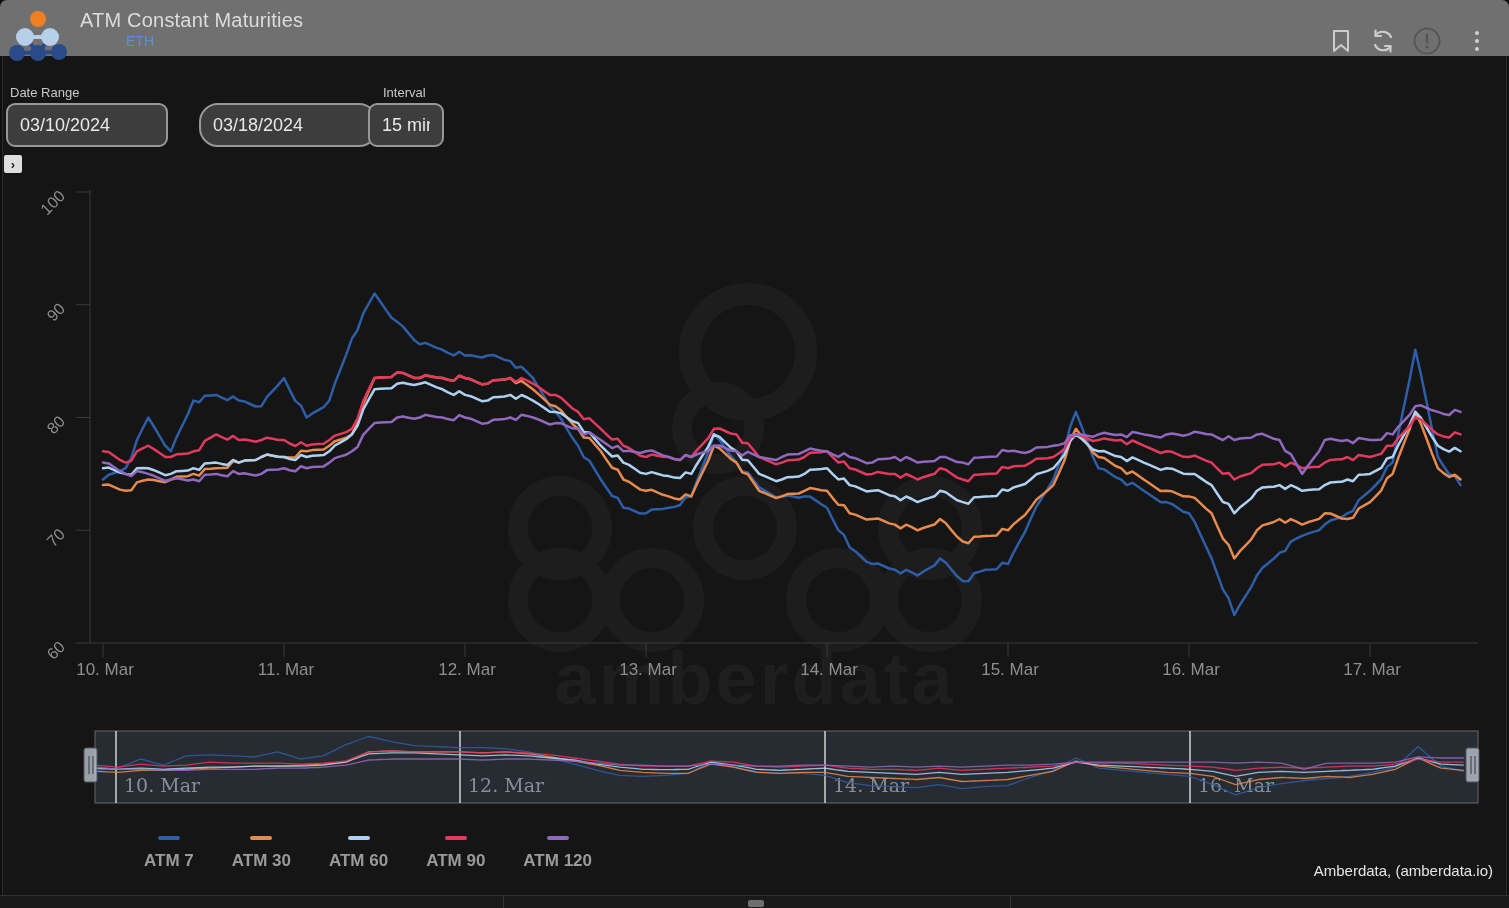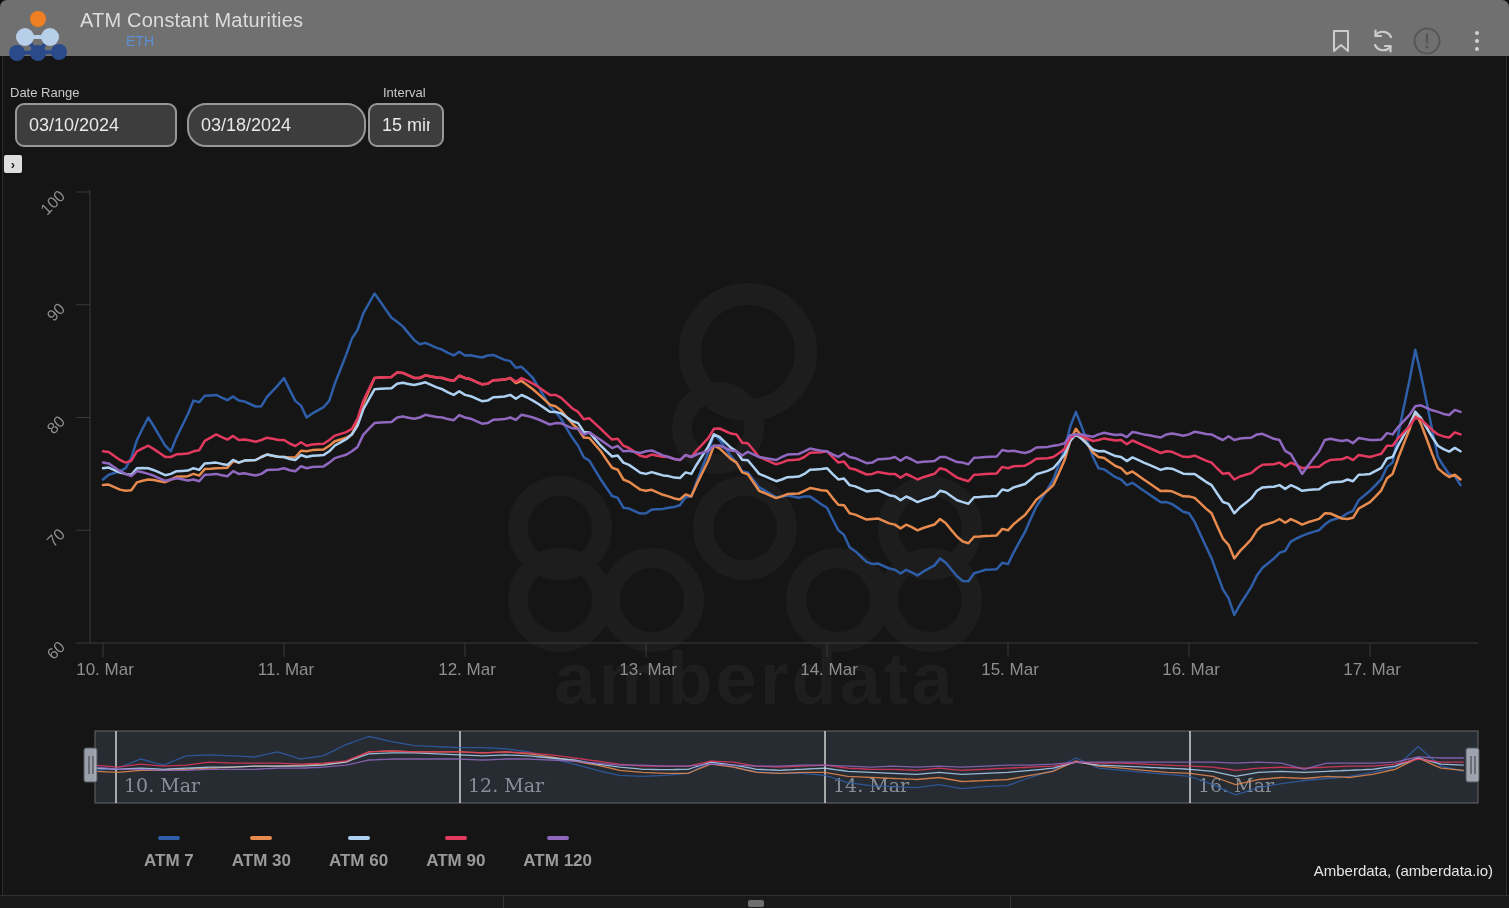--- a/index.html
+++ b/index.html
@@ -22,22 +22,22 @@
   .kebab { display:flex; flex-direction:column; gap:4px; }
   .kebab i { width:4px; height:4px; border-radius:50%; background:#d2d2d2; }
   
   .ctl-label { position:absolute; font-size:13px; font-weight:normal; color:#c9c9c9; z-index:4; }
   #lbl-daterange { left:10px; top:85px; }
   #lbl-interval  { left:368px; top:85px;margin-left:15px; }
   .ctl-input { position:absolute; top:103px; height:44px; background:#3d3d3d;
                border:2px solid #979797; border-radius:9px; color:#e8e8e8;
                font-size:18px; font-family:"Liberation Sans",sans-serif;
                padding:0 12px; z-index:4; }
-  #date-from { left:15px;  width:162px; }
-  #date-to   { left:187px; width:179px;border-radius:19px; }
+  #date-from { left:6px;  width:162px; }
+  #date-to   { left:199px; width:179px;border-radius:19px; }
   #interval  { left:368px; width:76px; }
   #expander { position:absolute; left:4px; top:155px; width:18px; height:18px;
               background:#dedede; border-radius:2px; color:#1b1b1b; font-size:13px;
               font-weight:bold; display:flex; align-items:center; justify-content:center;
               cursor:pointer; z-index:4; }
   
   #chart-svg { position:absolute; left:0; top:0; width:1509px; height:908px; z-index:2; }
   
   #legend { position:absolute; left:144px; top:836px; display:flex; column-gap:38px; z-index:4; }
   .legend-item { display:flex; align-items:center; gap:11px; cursor:pointer;flex-direction:column; }

